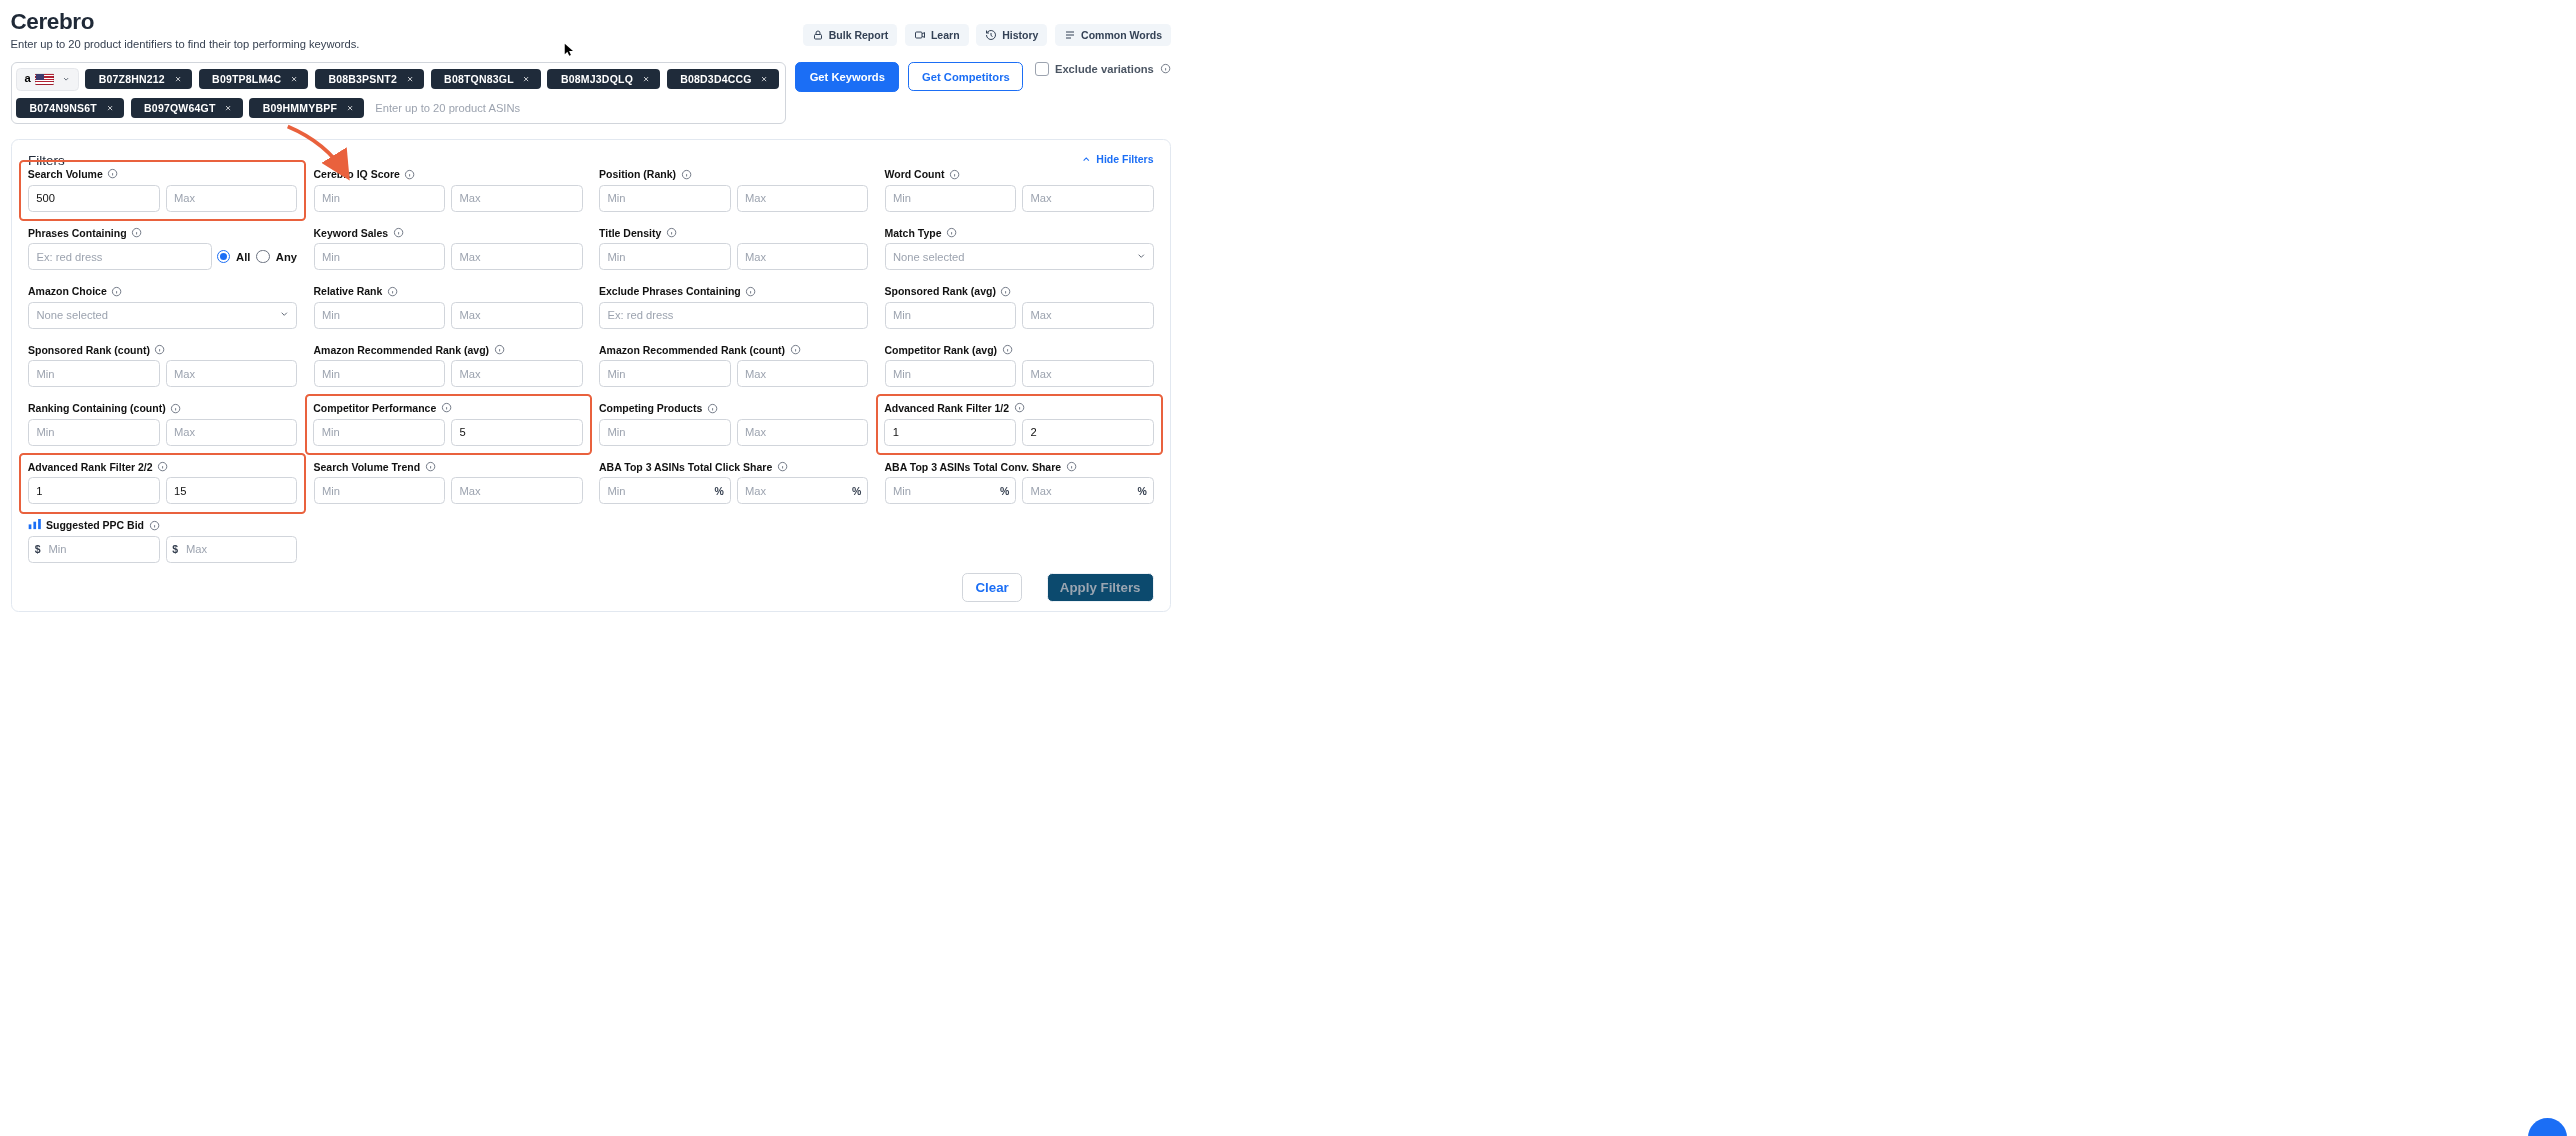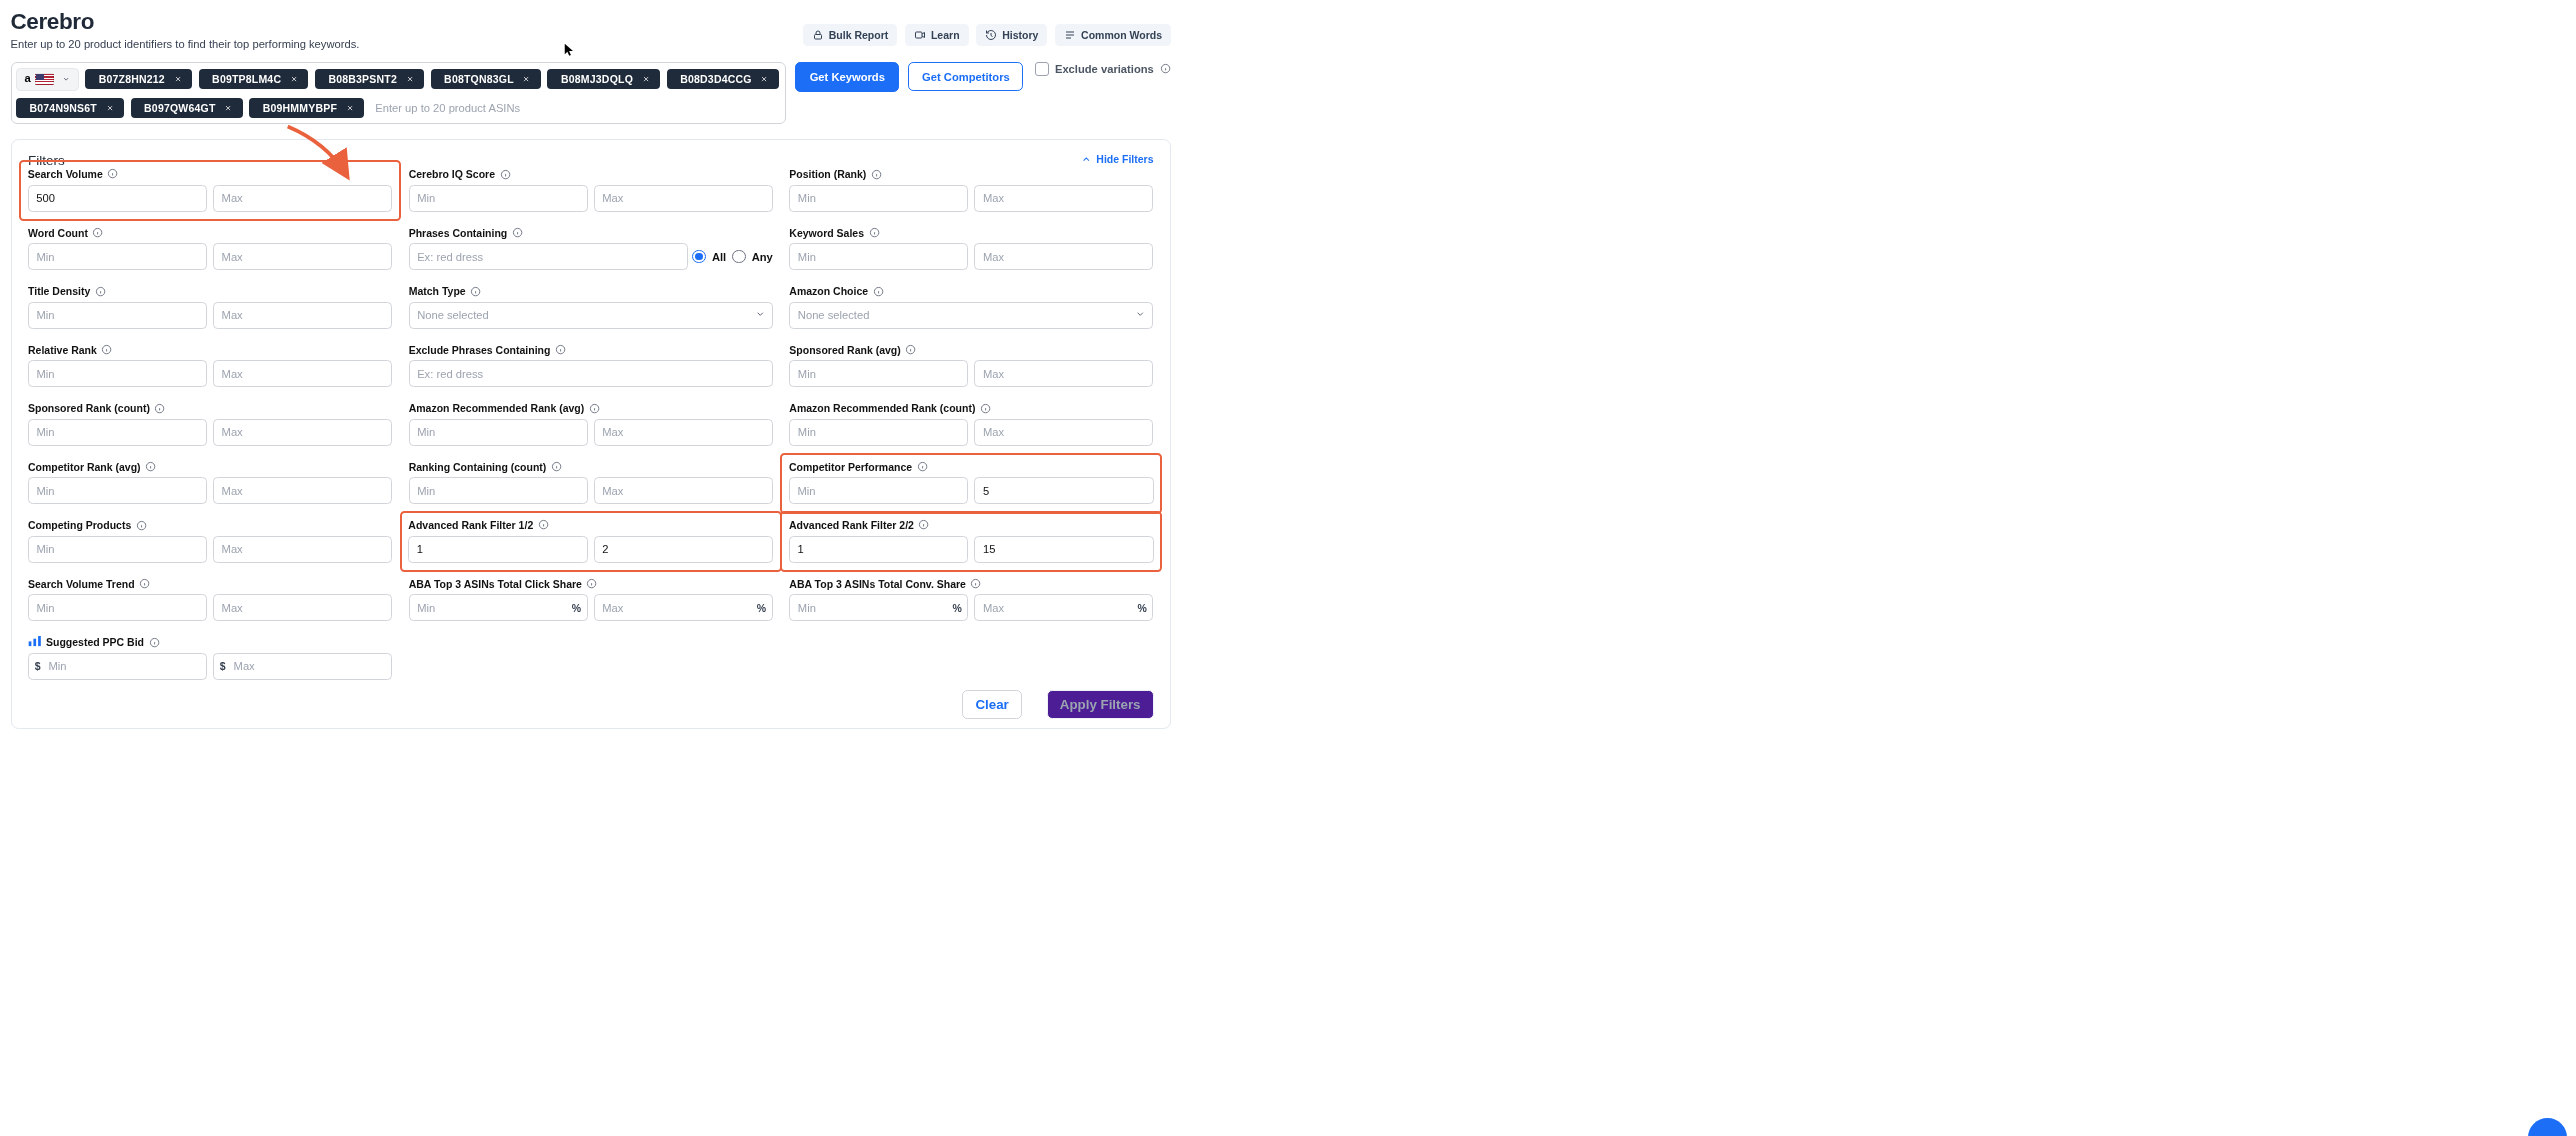--- a/index.html
+++ b/index.html
@@ -52,21 +52,21 @@
   
   .card{border:0.7px solid var(--card-border);border-radius:7.5px;margin-top:15px;padding:13.5px 16.5px 9px 16.5px;position:relative;}
   .filters-head{display:flex;align-items:flex-start;justify-content:space-between;}
   .filters-title{font-size:13.5px;font-weight:400;margin:0;text-align:center;}
   .hide-filters{display:flex;align-items:center;gap:4.5px;color:var(--blue);font-weight:700;font-size:10.5px;cursor:pointer;}
   .hide-filters svg{stroke:var(--blue);}
   .filters-sub{font-size:11.2px;margin:6.7px 0 18px 0;color:#111;}
   .filters-sub .lnk{color:var(--blue);font-weight:700;cursor:pointer;}
   .filters-sub .lnk.boxed{border:1.9px solid var(--highlight);border-radius:2.2px;padding:4.5px 4.5px 4.5px 4.5px;display:inline-block;margin-left:-0.7px;}
 
-  .grid{display:grid;grid-template-columns:repeat(3,1fr);column-gap:16.5px;row-gap:15px;}
+  .grid{display:grid;grid-template-columns:repeat(4,1fr);column-gap:16.5px;row-gap:15px;}
 
   .field label.lbl{display:flex;align-items:center;gap:4.5px;font-weight:700;font-size:10.5px;color:#111;margin-bottom:4.5px;}
   .info-ic{width:11.2px;height:11.2px;display:inline-flex;align-items:center;justify-content:center;}
   .info-ic svg{stroke:#6b7280;fill:none;}
 
   .pair{display:flex;gap:6px;}
   .inp{border:0.7px solid var(--border);border-radius:4.5px;height:27px;font-size:11.2px;padding:0 7.5px;width:100%;outline:none;color:#111;}
   .inp::placeholder{color:#9ca3af;}
   .inp.pad-l{padding-left:19.5px;}
   .inp.pad-r{padding-right:19.5px;}
@@ -89,21 +89,21 @@
 
   .bars-ic{width:13.5px;height:12px;display:inline-block;}
 
   .chev svg{stroke:#4b5563;}
 
   
   .arrow-ann{position:absolute;pointer-events:none;}
 
   .footer-row{display:flex;justify-content:flex-end;gap:25px;margin-top:10.5px;}
   .btn-ghost{background:#fff;border:0.7px solid var(--border);color:var(--blue);font-weight:700;padding:6px 12px;border-radius:5.2px;cursor:pointer;}
-  .btn-disabled{background:#4c1d95;border:0.7px solid #eef2f7;color:#9aa5b1;font-weight:700;padding:6px 12px;border-radius:5.2px;cursor:not-allowed;}
+  .btn-disabled{background:#0c4a6e;border:0.7px solid #eef2f7;color:#9aa5b1;font-weight:700;padding:6px 12px;border-radius:5.2px;cursor:not-allowed;}
 
   
   .cursor{position:absolute;left:564px;top:43px;pointer-events:none;}
 
   
   .chat-bubble{position:fixed;right:9px;bottom:-21px;width:39px;height:39px;border-radius:50%;background:#1b6ef5;}
 
   
   .phrases-row{display:flex;align-items:center;}
   .phrases-row .inp{flex:1;}

